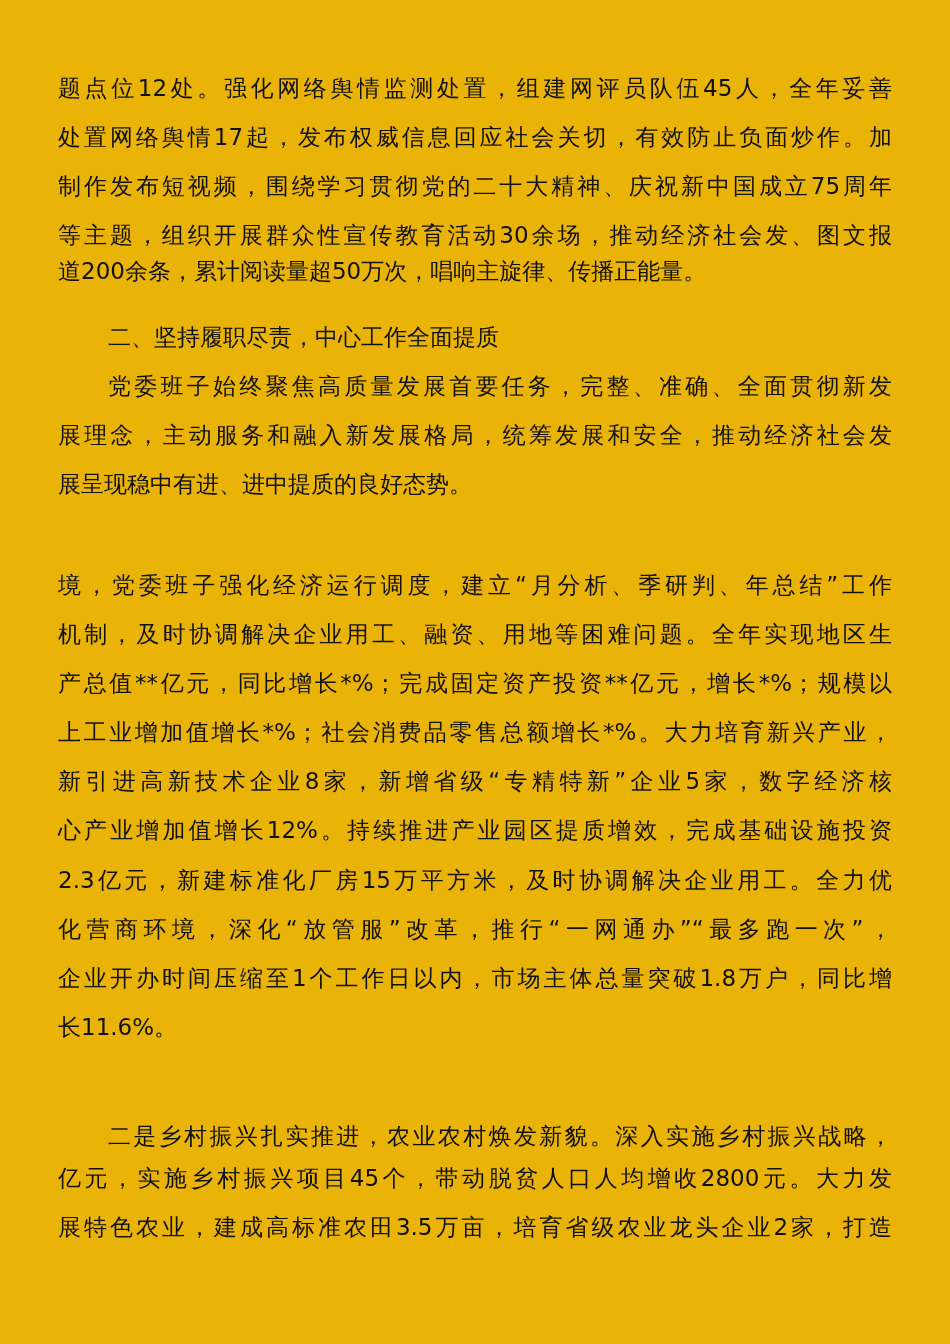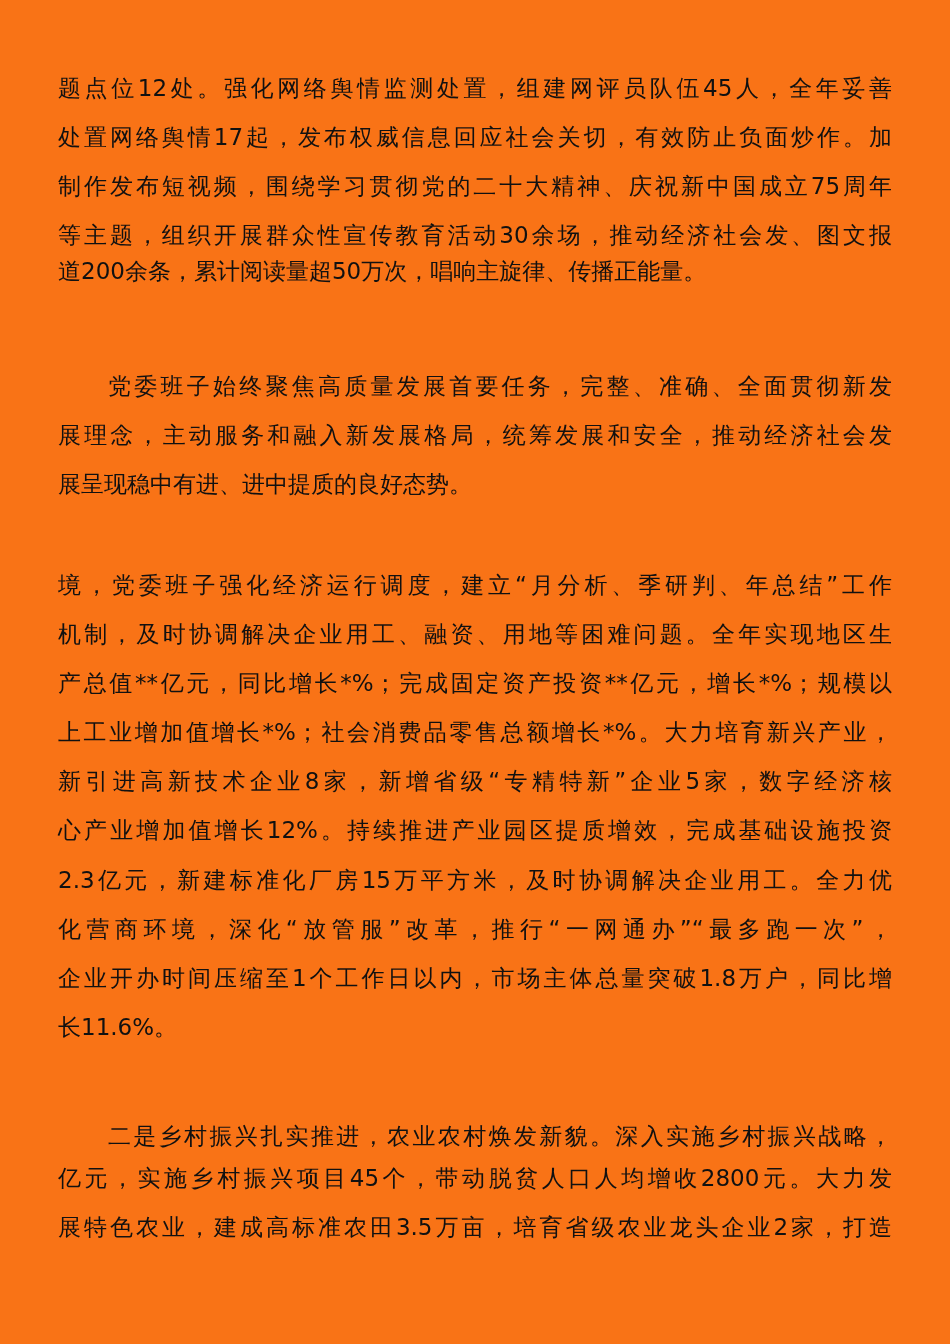--- a/index.html
+++ b/index.html
@@ -1,17 +1,17 @@
 <!DOCTYPE html>
 <html><head>
 <meta charset="utf-8">
 <style>
   html, body { margin: 0; padding: 0; background: #ffffff; }
   body { width: 950px; height: 1344px; overflow: hidden; position: relative; }
-  .page { position: absolute; left: 0; top: 0; width: 950px; height: 1344px; background: #f97316; }
+  .page { position: absolute; left: 0; top: 0; width: 950px; height: 1344px; background: #eab308; }
   .line {
     position: absolute;
     left: 58px;
     width: 834px;
     height: 40px;
     font-family: "DejaVu Sans", sans-serif;
     font-size: 23px;
     line-height: 40px;
     color: #111111;
     white-space: nowrap;
@@ -24,20 +24,21 @@
 </style>
 </head>
 <body>
 
 <div class="page">
   <div class="line" style="top:68px">题点位12处。强化网络舆情监测处置，组建网评员队伍45人，全年妥善</div>
   <div class="line" style="top:117px">处置网络舆情17起，发布权威信息回应社会关切，有效防止负面炒作。加</div>
   <div class="line" style="top:166px">制作发布短视频，围绕学习贯彻党的二十大精神、庆祝新中国成立75周年</div>
   <div class="line" style="top:215px">等主题，组织开展群众性宣传教育活动30余场，推动经济社会发、图文报</div>
   <div class="line last" style="top:251px">道200余条，累计阅读量超50万次，唱响主旋律、传播正能量。</div>
+  <div class="line indent last" style="top:317px">二、坚持履职尽责，中心工作全面提质</div>
   <div class="line indent" style="top:366px">党委班子始终聚焦高质量发展首要任务，完整、准确、全面贯彻新发</div>
   <div class="line last" style="top:464px">展呈现稳中有进、进中提质的良好态势。</div>
   <div class="line" style="top:415px">展理念，主动服务和融入新发展格局，统筹发展和安全，推动经济社会发</div>
   <div class="line" style="top:565px">境，党委班子强化经济运行调度，建立“月分析、季研判、年总结”工作</div>
   <div class="line" style="top:614px">机制，及时协调解决企业用工、融资、用地等困难问题。全年实现地区生</div>
   <div class="line" style="top:663px">产总值**亿元，同比增长*%；完成固定资产投资**亿元，增长*%；规模以</div>
   <div class="line" style="top:712px">上工业增加值增长*%；社会消费品零售总额增长*%。大力培育新兴产业，</div>
   <div class="line" style="top:761px">新引进高新技术企业8家，新增省级“专精特新”企业5家，数字经济核</div>
   <div class="line" style="top:810px">心产业增加值增长12%。持续推进产业园区提质增效，完成基础设施投资</div>
   <div class="line" style="top:860px">2.3亿元，新建标准化厂房15万平方米，及时协调解决企业用工。全力优</div>

